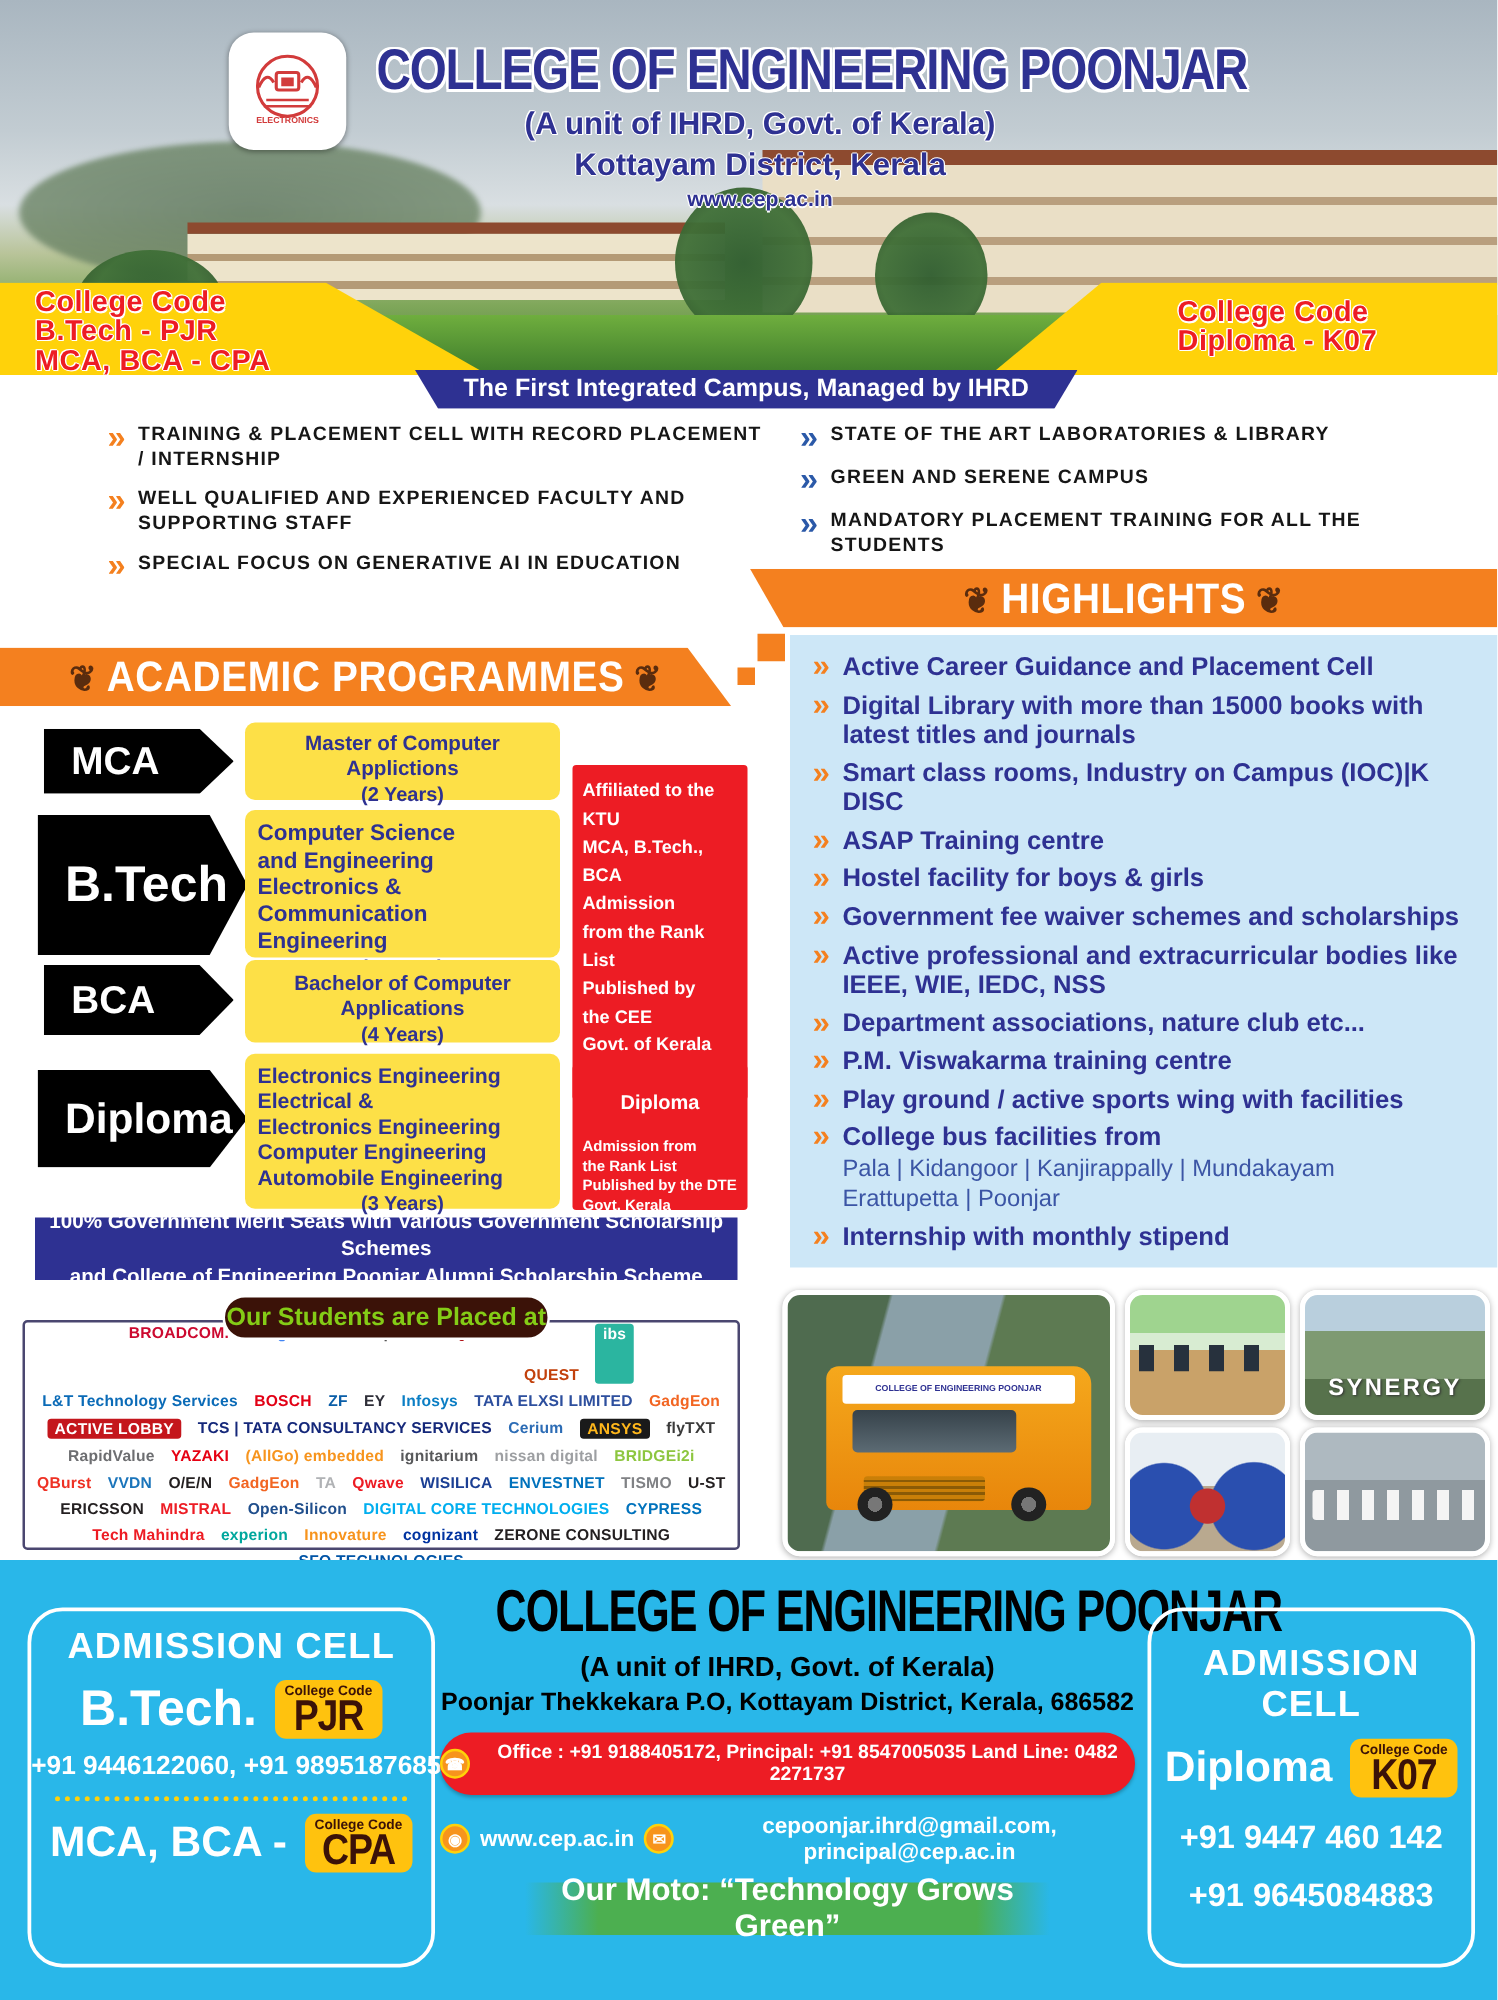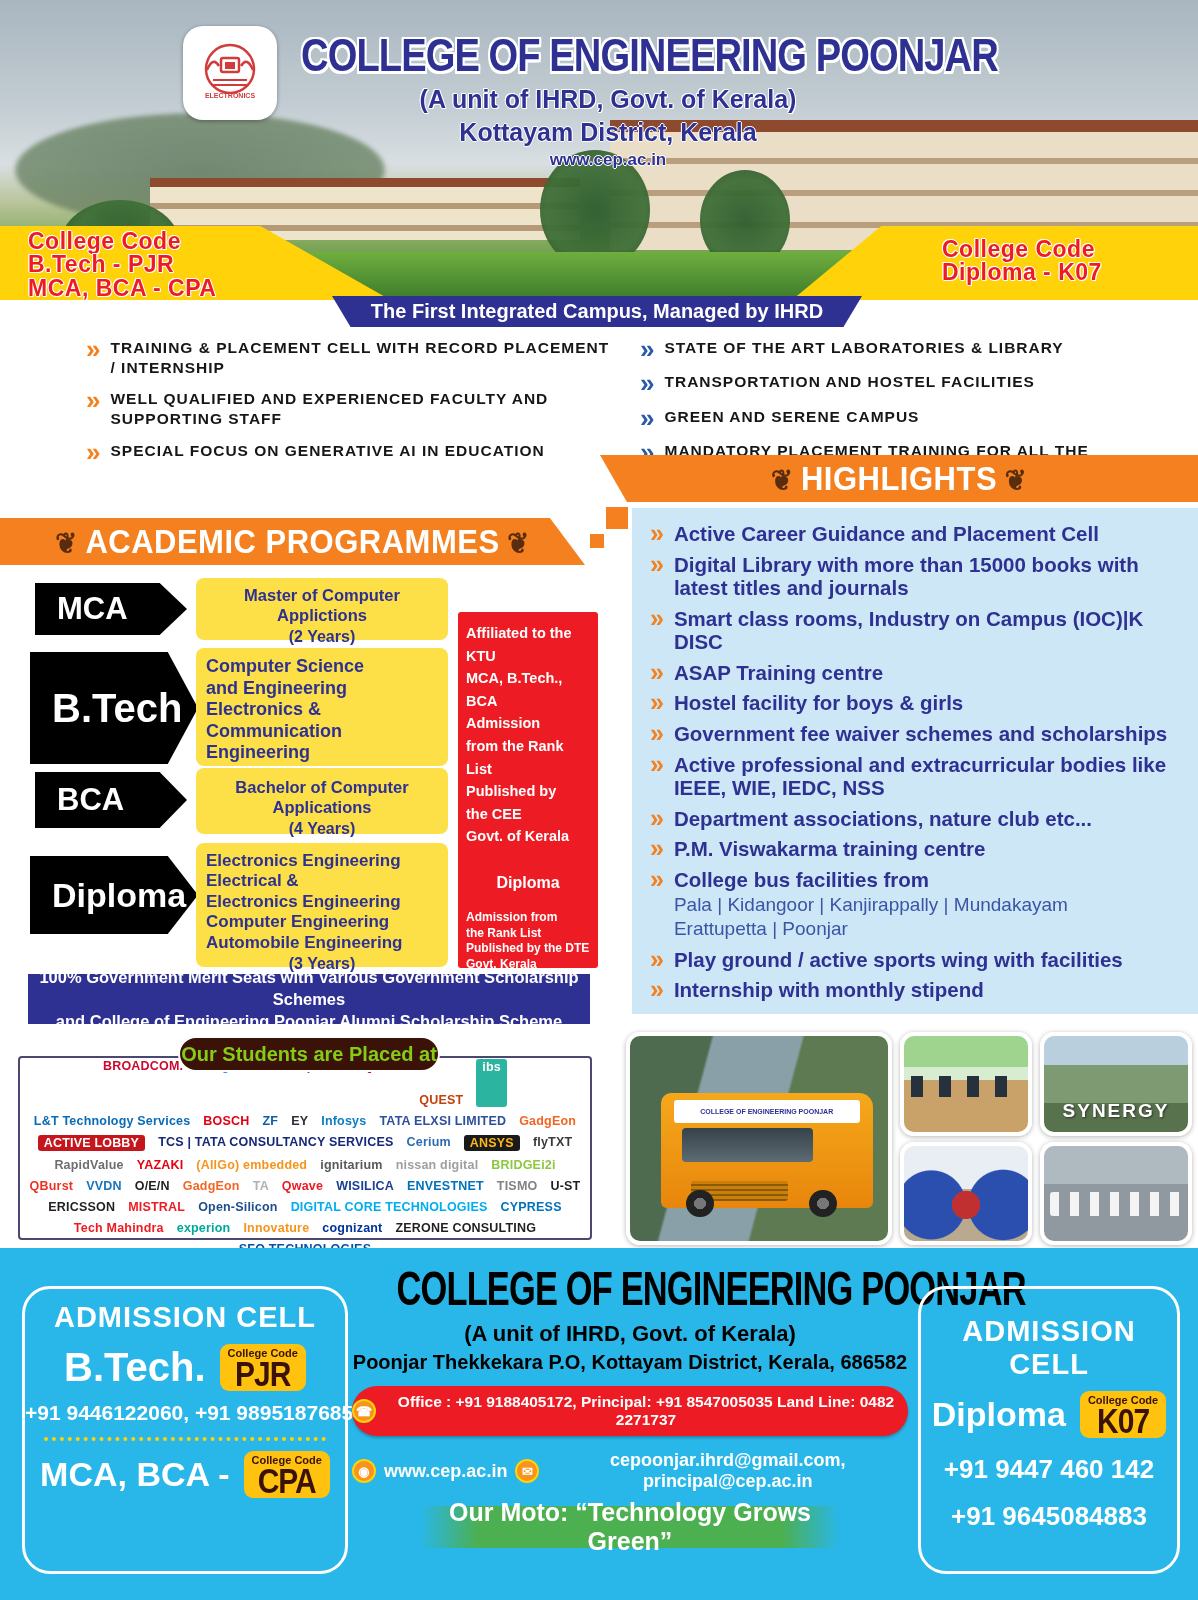--- a/index.html
+++ b/index.html
@@ -237,24 +237,20 @@
       <span class="feat-text">SPECIAL FOCUS ON GENERATIVE AI IN EDUCATION</span>
     </div>
   </div>
 <div class="feat-col feat-right">
 
     <div class="feat-item">
       <span class="chev blue"></span>
       <span class="feat-text">STATE OF THE ART LABORATORIES &amp; LIBRARY</span>
     </div>
 
-    <div class="feat-item">
-      <span class="chev blue"></span>
-      <span class="feat-text">TRANSPORTATION AND HOSTEL FACILITIES</span>
-    </div>
 
     <div class="feat-item">
       <span class="chev blue"></span>
       <span class="feat-text">GREEN AND SERENE CAMPUS</span>
     </div>
 
     <div class="feat-item">
       <span class="chev blue"></span>
       <span class="feat-text">MANDATORY PLACEMENT TRAINING FOR ALL THE STUDENTS</span>
     </div>
@@ -340,31 +336,31 @@
         <span class="chev hl"></span>
         <div class="hl-body">
           <div class="hl-text">P.M. Viswakarma training centre</div>
 
         </div>
       </div>
 
       <div class="hl-item">
         <span class="chev hl"></span>
         <div class="hl-body">
+          <div class="hl-text">Play ground / active sports wing with facilities</div>
+
+        </div>
+      </div>
+
+      <div class="hl-item">
+        <span class="chev hl"></span>
+        <div class="hl-body">
           <div class="hl-text">College bus facilities from</div>
           <div class="hl-sub">Pala | Kidangoor | Kanjirappally | Mundakayam
 Erattupetta | Poonjar</div>
-        </div>
-      </div>
-
-      <div class="hl-item">
-        <span class="chev hl"></span>
-        <div class="hl-body">
-          <div class="hl-text">Play ground / active sports wing with facilities</div>
-
         </div>
       </div>
 
       <div class="hl-item">
         <span class="chev hl"></span>
         <div class="hl-body">
           <div class="hl-text">Internship with monthly stipend</div>
 
         </div>
       </div>

